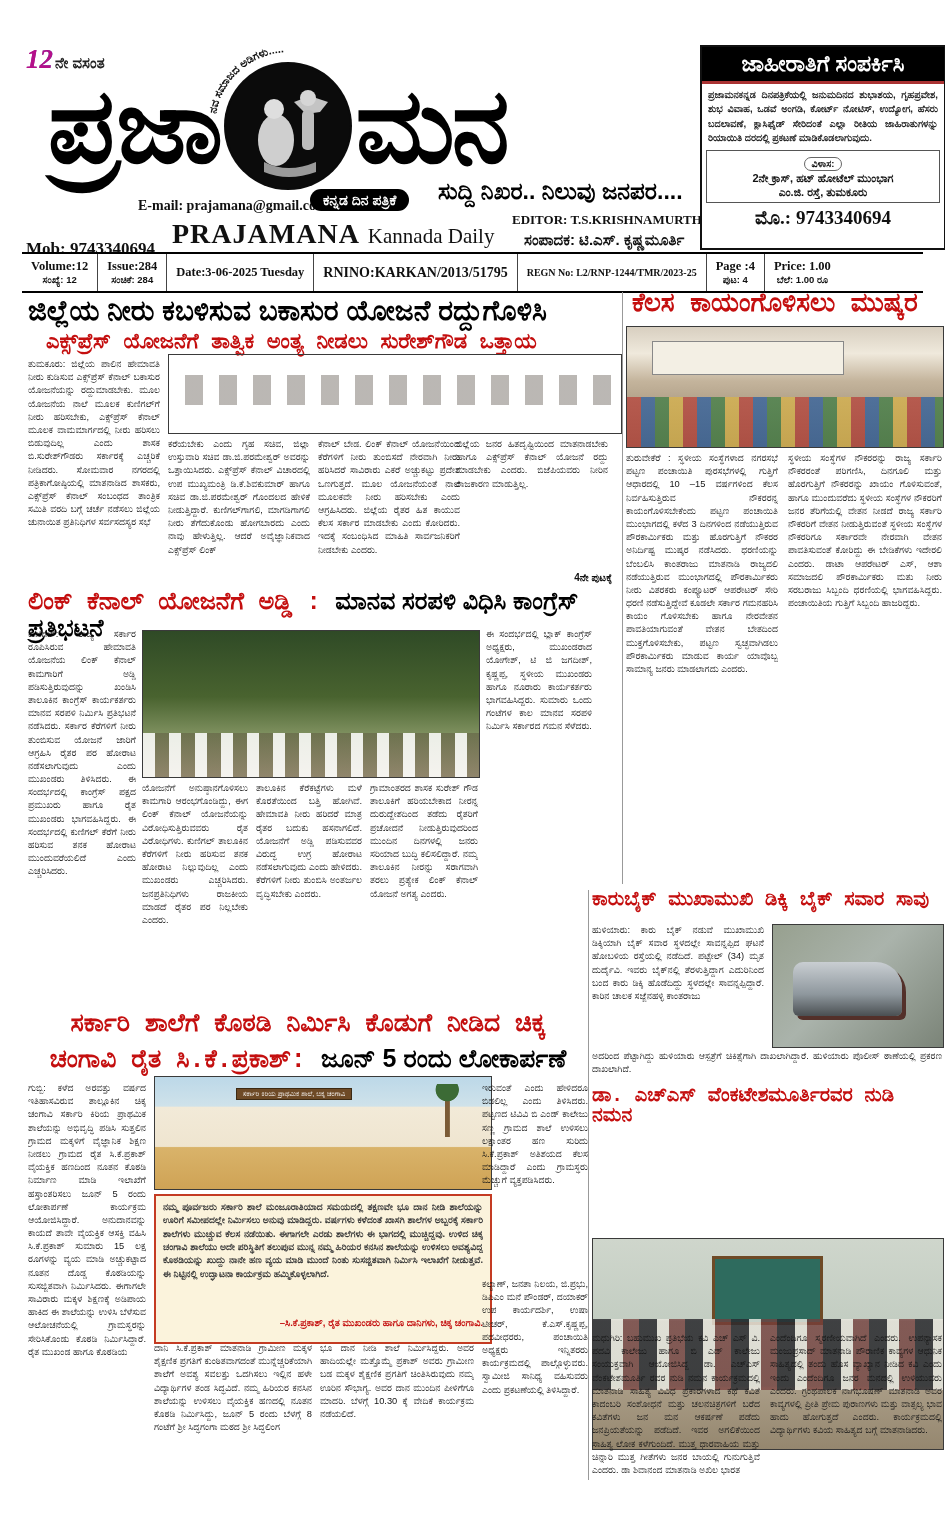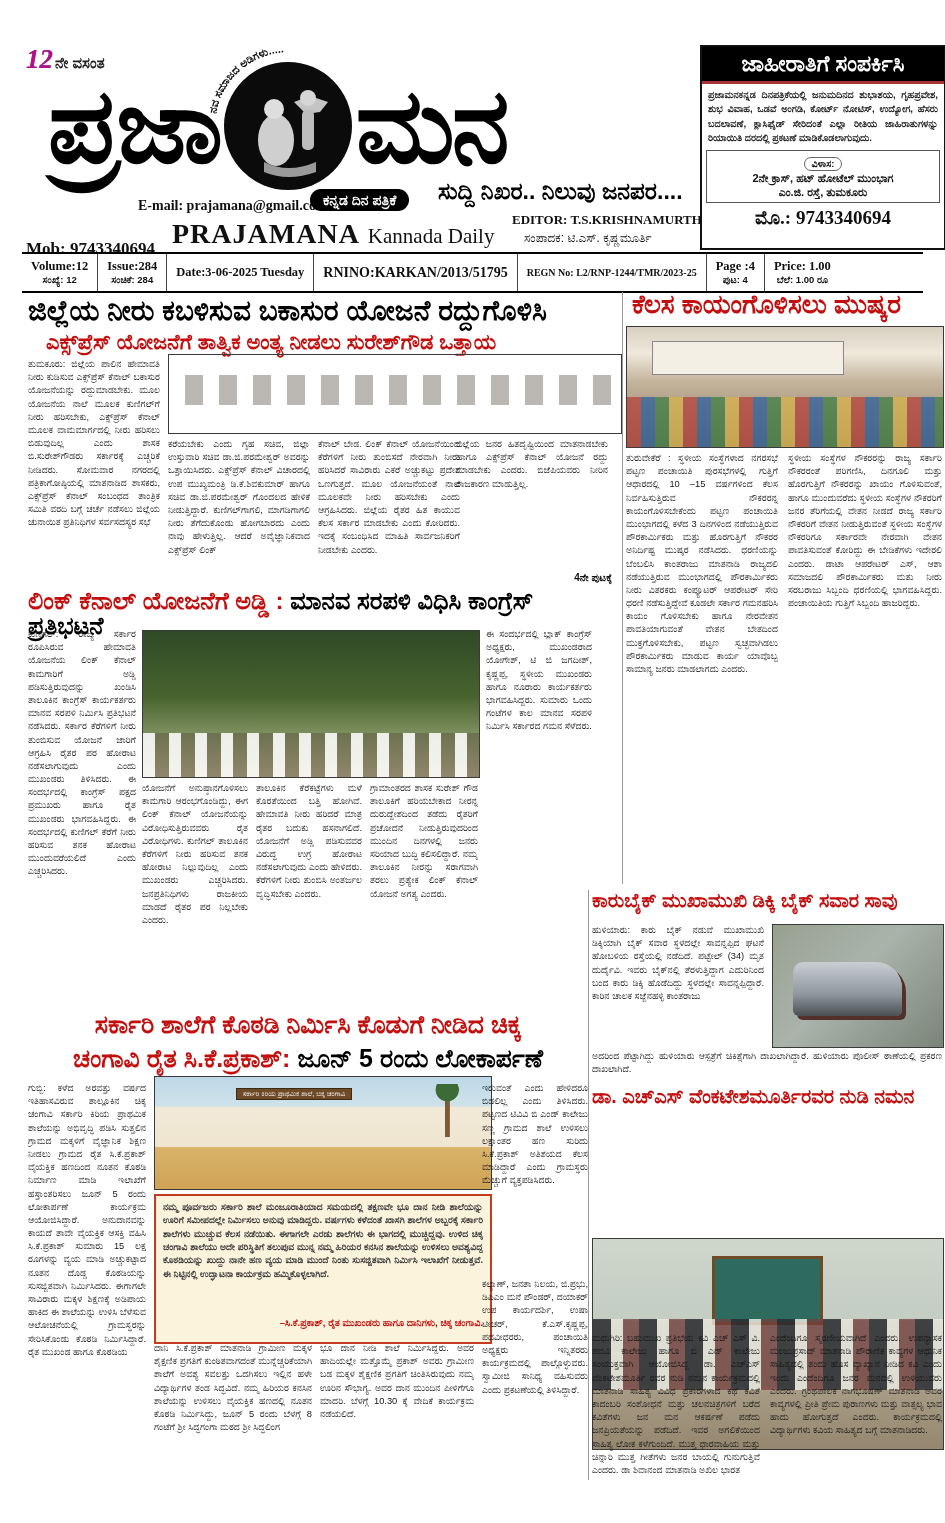--- a/index.html
+++ b/index.html
@@ -13,21 +13,21 @@
   .badge-txt{font-weight:bold;font-size:15px;color:#222;margin-left:2px;}
   .logo-row{display:flex;align-items:center;gap:4px;}
   .logo-word{font-weight:900;font-size:104px;line-height:1;color:#000;letter-spacing:-3px;}
   .emblem{width:128px;height:128px;border-radius:50%;background:#0b0b0b;position:relative;flex:0 0 auto;}
   .emblem svg{position:absolute;left:0;top:0;}
   .arc-wrap{position:absolute;left:-20px;top:-34px;width:170px;height:90px;}
   .email-line{font-family:"Liberation Serif",serif;font-weight:bold;font-size:14px;}
   .kn-pill{background:#000;color:#fff;border-radius:14px;padding:3px 13px;font-weight:bold;font-size:14px;}
   .tagline{font-weight:900;font-size:23px;color:#000;}
   .editor-en{font-family:"Liberation Serif",serif;font-weight:bold;font-size:13px;}
-  .editor-kn{font-weight:normal;font-size:12px;}
+  .editor-kn{font-weight:bold;font-size:15px;}
   .mob-line{font-family:"Liberation Serif",serif;font-weight:bold;font-size:17px;}
   .paper-en{font-family:"Liberation Serif",serif;font-weight:bold;font-size:28px;letter-spacing:1px;}
   .paper-suffix{font-family:"Liberation Serif",serif;font-size:21px;margin-left:8px;}
   
   .adbox{border:2px solid #111;width:242px;height:201px;background:#fff;}
   .adbox-head{background:#000;color:#fff;text-align:center;font-weight:bold;font-size:22px;
               padding:4px 4px;border-bottom:3px solid #a33;}
   .adbox-body{font-size:9.6px;font-weight:bold;text-align:justify;line-height:1.5;padding:4px 6px 2px 6px;color:#222;}
   .addr-box{border:1px solid #555;margin:2px 4px;text-align:center;padding:2px 2px;}
   .addr-label{display:inline-block;border:1px solid #666;border-radius:8px;padding:0 7px;font-size:9.5px;font-weight:bold;}
@@ -36,21 +36,21 @@
   
   .metabar{left:22px;top:252px;width:901px;height:37px;border-top:2px solid #000;border-bottom:2px solid #000;
            display:flex;align-items:stretch;}
   .mcell{display:flex;flex-direction:column;justify-content:center;align-items:center;
          padding:1px 9px;border-left:1.5px solid #444;}
   .mcell:first-child{border-left:none;}
   .m-en{font-family:"Liberation Serif",serif;font-weight:bold;font-size:12.5px;white-space:nowrap;}
   .m-kn{font-weight:bold;font-size:9.5px;white-space:nowrap;}
   
   .hl-black{font-weight:900;color:#000;}
-  .hl-red{font-weight:900;color:#c40f0f;}
+  .hl-red{font-weight:900;color:#c40f0f;font-family:Liberation Mono, monospace;}
   .col{font-size:9.3px;line-height:1.42;text-align:justify;overflow:hidden;color:#151515;}
   .photo{border:1px solid #3a3a3a;overflow:hidden;position:relative;}
   .jump{position:absolute;right:8px;bottom:0;font-weight:bold;font-size:10px;background:#fff;padding-left:6px;}
   
   .ph-press{background:linear-gradient(180deg,#6f6049 0%,#8d7c61 38%,#a5917า 55%,#2c3e66 80%,#1e2f52 100%);}
   .ph-press::after{content:"";position:absolute;left:0;top:26%;width:100%;height:38%;
      background:repeating-linear-gradient(90deg,rgba(255,255,255,.8) 0 16px,rgba(60,50,40,.35) 16px 34px);}
   .ph-protest{background:linear-gradient(180deg,#d8cfc0 0%,#efe9dc 22%,#c4b49c 45%,#8a7a62 100%);}
   .ph-protest::after{content:"";position:absolute;left:0;bottom:0;width:100%;height:42%;
      background:repeating-linear-gradient(90deg,#b6423a 0 14px,#2e5f9e 14px 28px,#3f7d44 28px 42px,#d7b24a 42px 56px);opacity:.75;}

